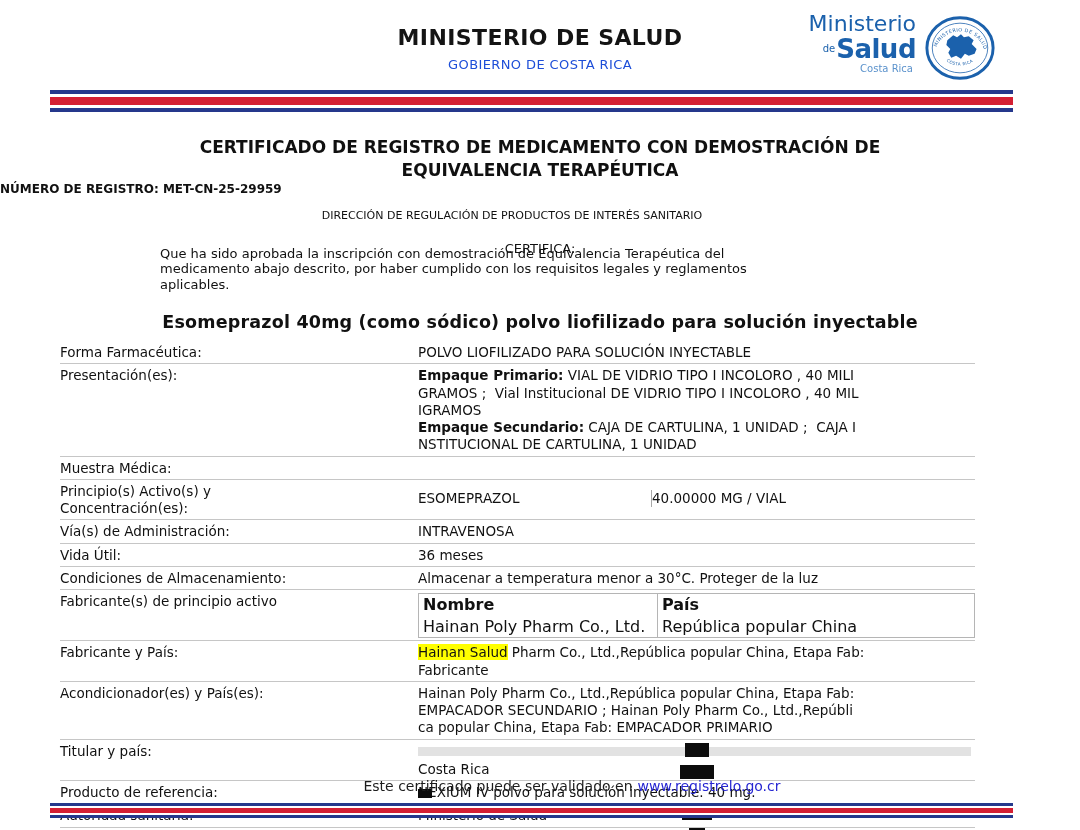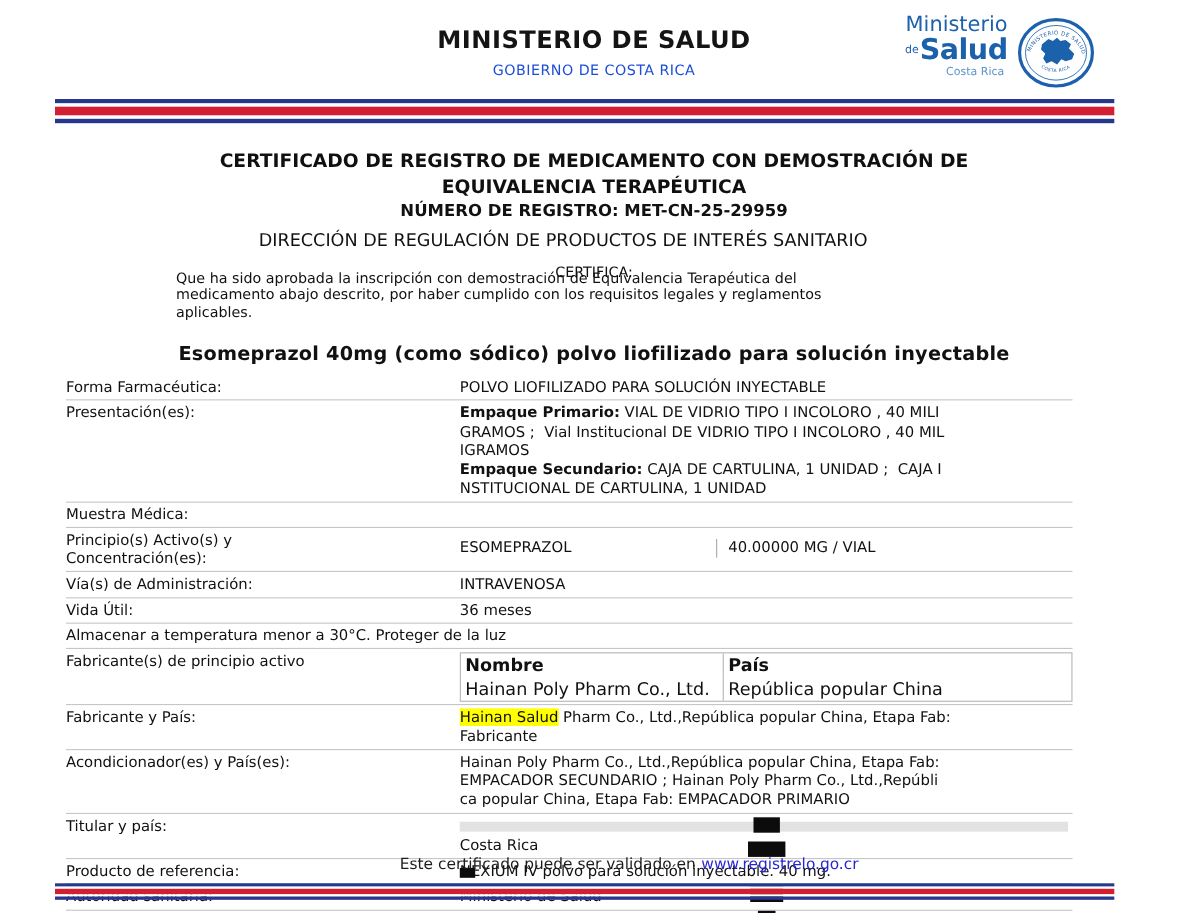--- a/index.html
+++ b/index.html
@@ -7,54 +7,54 @@
     width:1080px;height:830px;background:#ffffff;position:relative;
     font-family:"DejaVu Sans", sans-serif;color:#111;overflow:hidden;
   }
   .abs{position:absolute;}
   
   .header-text{position:absolute;top:25px;left:0;width:1080px;text-align:center;}
   .h-title{font-size:22px;font-weight:bold;letter-spacing:.4px;color:#141414;}
   .h-sub{margin-top:7px;font-size:13px;letter-spacing:.4px;color:#1d4ed8;}
   .logo{position:absolute;left:800px;top:13px;display:flex;gap:7px;align-items:flex-start;color:var(--logo_blue);}
   .logo-text{width:116px;text-align:right;line-height:1;}
-  .lt1{font-size:19px;}
+  .lt1{font-size:22px;}
   .lt2{margin-top:1px;white-space:nowrap;}
   .lt-de{font-size:10px;vertical-align:6px;margin-right:1px;}
   .lt-salud{font-size:26px;font-weight:bold;letter-spacing:-.5px;}
   .lt3{font-size:10px;color:var(--logo_light_blue);margin-top:2px;padding-right:3px;}
   .seal{width:74px;height:70px;color:var(--logo_blue);}
   
   .band{position:absolute;left:50px;width:963px;}
   .band div{width:100%;}
   .s-blue{background:var(--flag_blue);}
   .s-red{background:var(--flag_red);}
   .s-white{background:#ffffff;}
   .band-top{top:90px;}
   .band-top .s-blue{height:4px;} .band-top .s-white{height:3px;} .band-top .s-red{height:8px;}
   .band-bottom{top:803px;}
   .band-bottom .s-blue{height:3px;} .band-bottom .s-white{height:2px;} .band-bottom .s-red{height:5px;}
   
   .cert-title{top:136px;left:60px;width:960px;text-align:center;font-size:17px;font-weight:bold;
     white-space:pre-line;line-height:1.35;color:#101010;}
-  .reg-number{top:182px;left:0;width:1080px;text-align:center;font-size:15px;font-weight:bold;}
-  .direction{top:209px;left:0;width:1024px;text-align:center;font-size:16px;}
+  .reg-number{top:182px;left:0;width:1080px;text-align:left;font-size:12px;font-weight:bold;}
+  .direction{top:209px;left:0;width:1024px;text-align:center;font-size:11px;}
   .certifica{top:241px;left:0;width:1080px;text-align:center;font-size:13px;}
   .statement{top:246px;left:160px;width:760px;font-size:13px;line-height:1.18;white-space:pre-line;}
   .product-title{top:312px;left:0;width:1080px;text-align:center;font-size:17.5px;font-weight:bold;letter-spacing:.2px;}
   
   .ctable{position:absolute;top:341px;left:60px;width:915px;font-size:13.5px;line-height:1.28;}
   .trow{display:flex;border-bottom:1px solid var(--rule_gray);padding:3px 0 2px;}
   .tlabel{width:358px;flex:none;white-space:pre-line;}
   .tvalue{flex:1;white-space:pre-wrap;}
   .tvalue b{font-weight:bold;}
   .hl{background:var(--highlight_yellow);}
   .pairwrap{display:flex;padding:7px 0;}
   .pcell-a{width:233px;flex:none;}
-  .pcell-b{flex:1;border-left:1px solid #a8a8a8;padding-left:10px;}
+  .pcell-b{flex:1;border-left:1px solid #a8a8a8;padding-left:0;}
   .subtable{border:1px solid #b5b5b5;background:#fff;}
   .strow{display:flex;}
   .stcell{padding:0 4px;font-size:16px;line-height:1.35;}
   .stcell:first-child{width:230px;flex:none;}
   .stcell:last-child{flex:1;border-left:1px solid #b5b5b5;}
   .sthead .stcell{font-weight:bold;}
   .redline{position:relative;height:17px;display:flex;align-items:center;gap:8px;margin-bottom:1px;flex-direction:column;}
   .redline::before{content:"";position:absolute;left:0;right:4px;top:4px;height:9px;background:#e2e2e2;}
   .rblock{position:relative;height:14px;background:#0c0c0c;display:inline-block;flex:none;}
   .rblock:nth-child(3n){height:9px;align-self:flex-start;margin-top:2px;}
@@ -136,20 +136,21 @@
       </div>
       <div class="trow">
         <div class="tlabel">Vía(s) de Administración:</div>
         <div class="tvalue">INTRAVENOSA</div>
       </div>
       <div class="trow">
         <div class="tlabel">Vida Útil:</div>
         <div class="tvalue">36 meses</div>
       </div>
       <div class="trow">
+        <div class="tlabel">Condiciones de Almacenamiento:</div>
         <div class="tvalue">Almacenar a temperatura menor a 30°C. Proteger de la luz</div>
       </div>
       <div class="trow">
         <div class="tlabel">Fabricante(s) de principio activo</div>
         <div class="tvalue"><div class="subtable"><div class="strow sthead"><div class="stcell">Nombre</div><div class="stcell">País</div></div><div class="strow"><div class="stcell">Hainan Poly Pharm Co., Ltd.</div><div class="stcell">República popular China</div></div></div></div>
       </div>
       <div class="trow">
         <div class="tlabel">Fabricante y País:</div>
         <div class="tvalue"><span class="hl">Hainan Salud</span><span> Pharm Co., Ltd.,República popular China, Etapa Fab:
 Fabricante</span></div>

